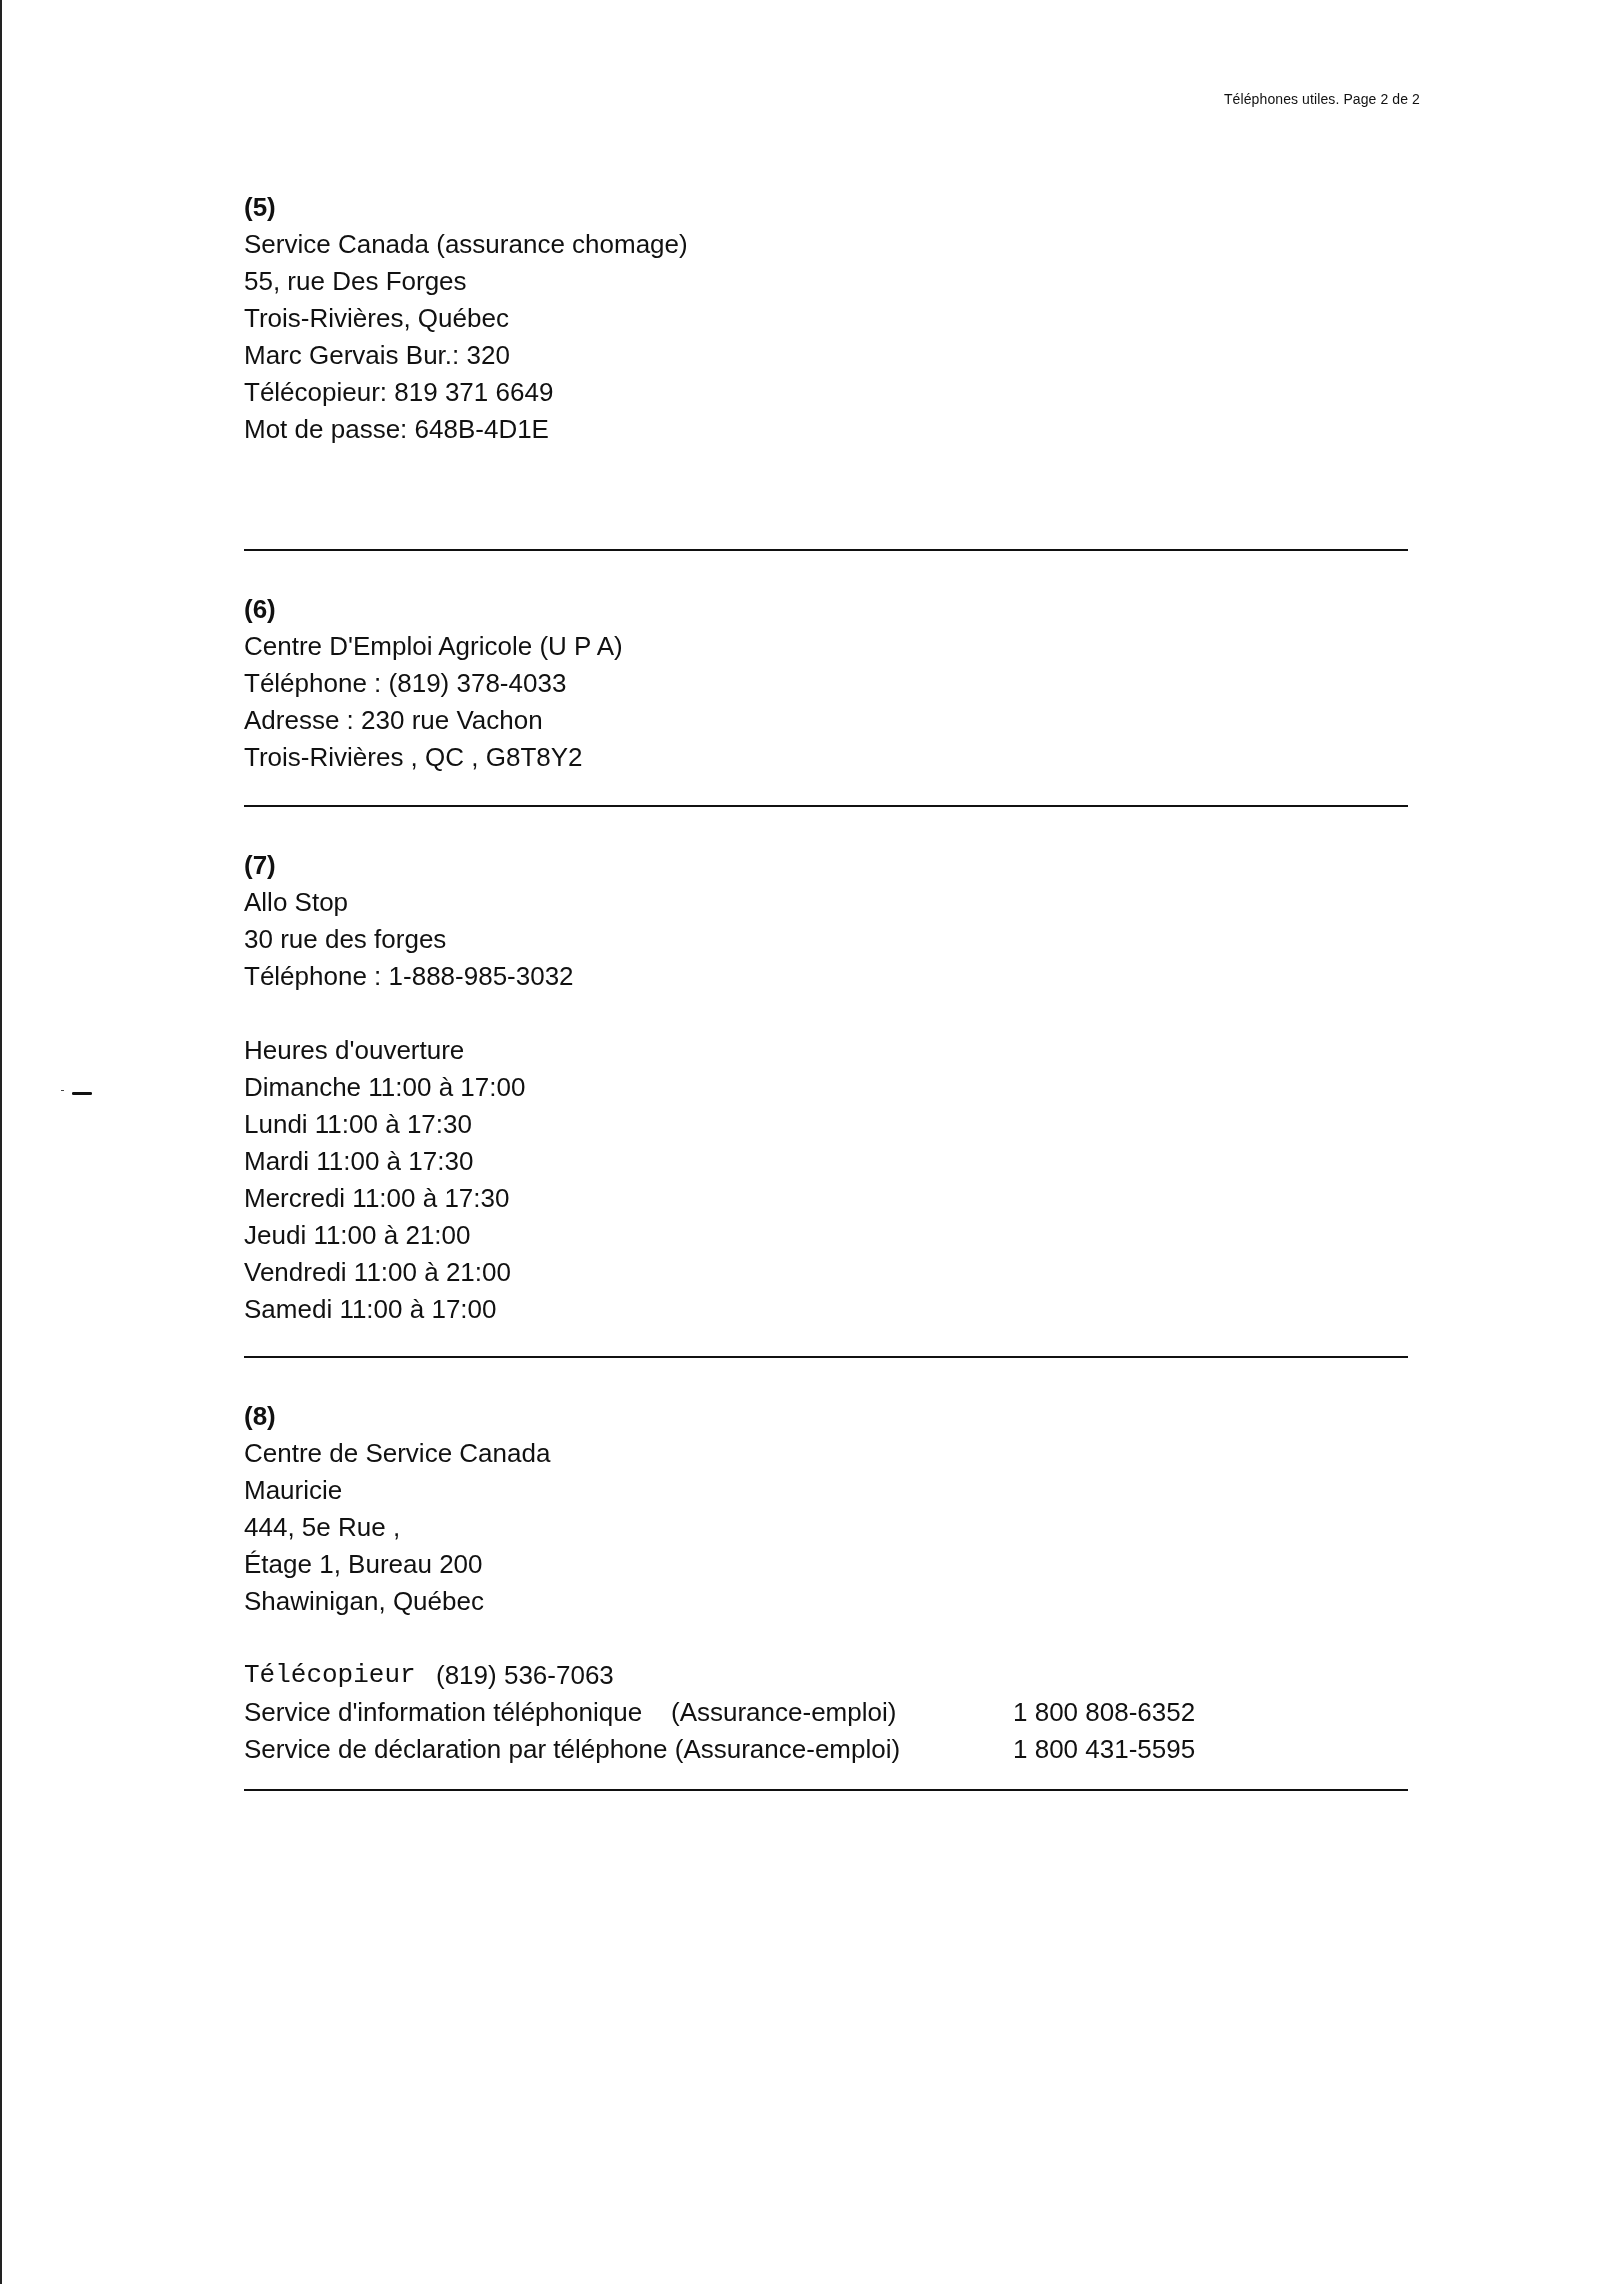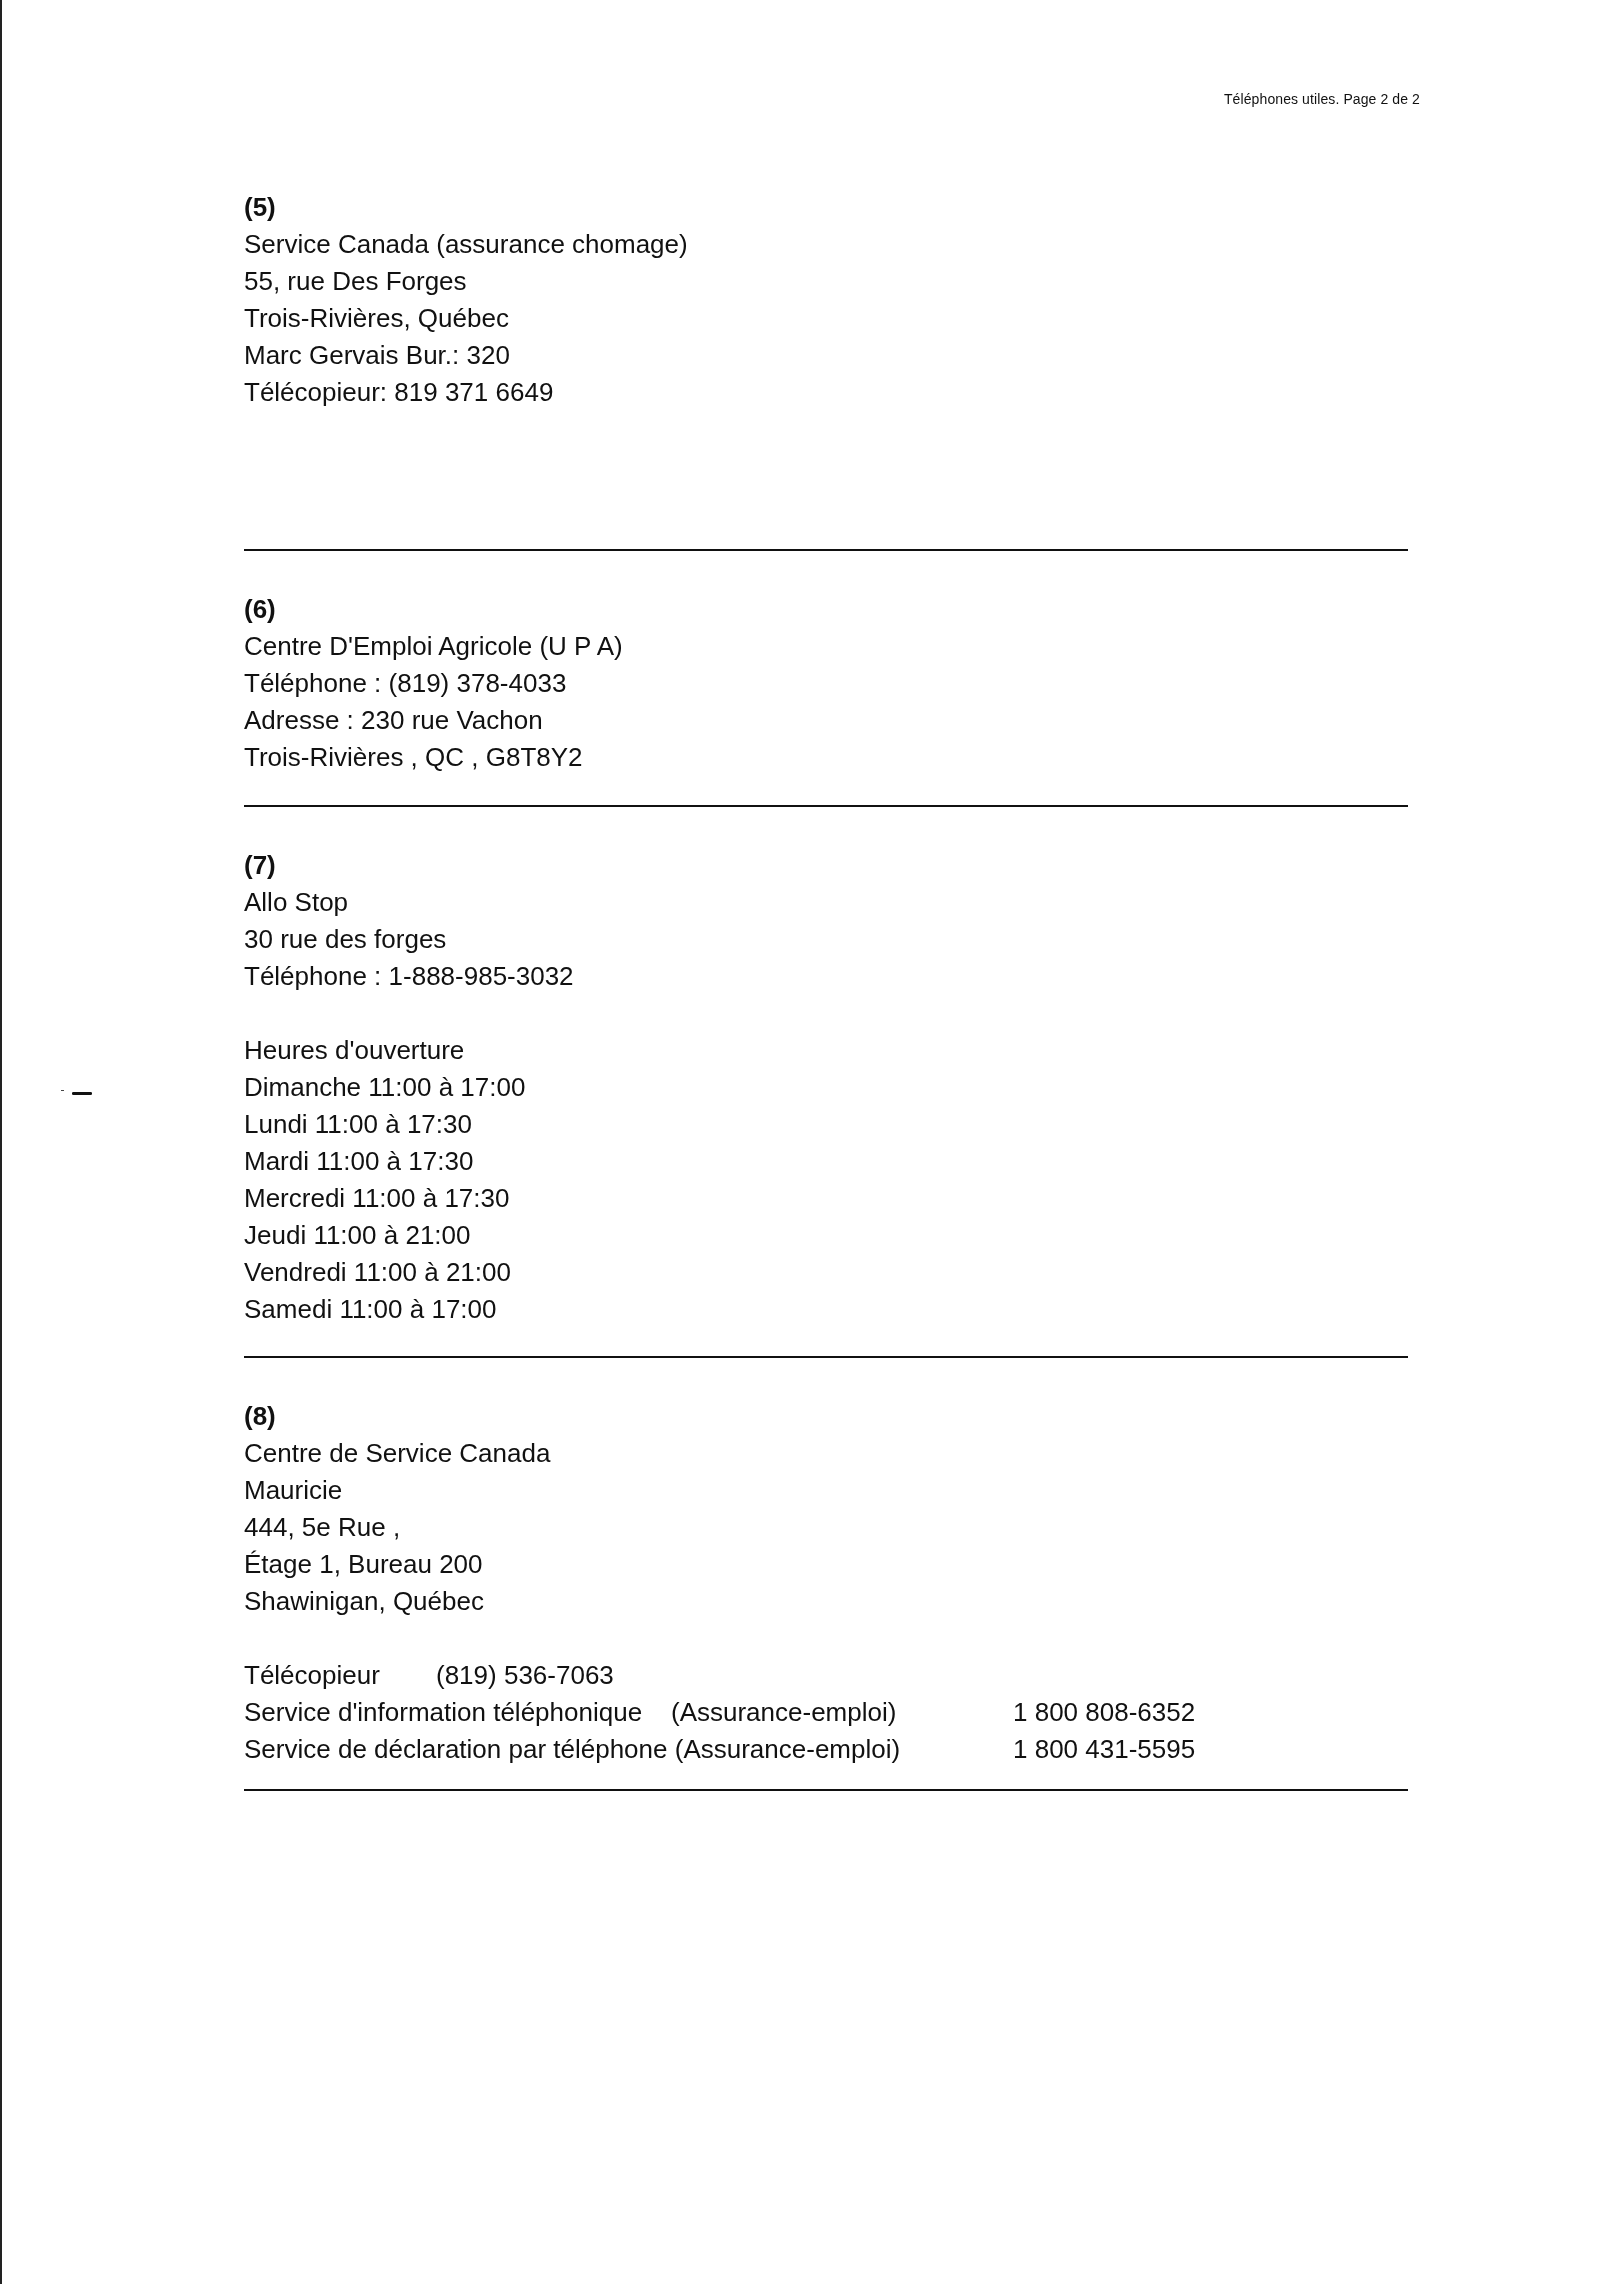--- a/index.html
+++ b/index.html
@@ -83,21 +83,21 @@
     #sec7 { position: absolute; top: 658px; left: 0; }
     #rule3 { position: absolute; top: 1167px; left: 0; width: 1164px; }
     #sec8 { position: absolute; top: 1209px; left: 0; }
     #rule4 { position: absolute; top: 1600px; left: 0; width: 1164px; }
 
     .contact-row {
       display: flex;
       height: 37px;
       white-space: pre;
     }
-    .fax-label { width: 192px; }
+    .fax-label { width: 192px; font-family: Liberation Mono, monospace; }
     .svc-label { width: 769px; }
     .svc-number { }
     .svc-label-2 { width: 769px; }
   </style>
 </head>
 <body>
 
 <div class="page-edge-left"></div>
 <div class="scan-dot"></div>
 <div class="scan-mark"></div>
@@ -106,20 +106,21 @@
 
 <div class="content">
 
   <div id="sec5" class="section">
     <div class="section-number line">(5)</div>
     <div class="line">Service Canada (assurance chomage)</div>
     <div class="line">55, rue Des Forges</div>
     <div class="line">Trois-Rivières, Québec</div>
     <div class="line">Marc Gervais Bur.: 320</div>
     <div class="line">Télécopieur: 819 371 6649</div>
+    <div class="line">Mot de passe: 648B-4D1E</div>
   </div>
   <div id="rule1" class="rule"></div>
 
   <div id="sec6" class="section">
     <div class="section-number line">(6)</div>
     <div class="line">Centre D'Emploi Agricole (U P A)</div>
     <div class="line">Téléphone : (819) 378-4033</div>
     <div class="line">Adresse : 230 rue Vachon</div>
     <div class="line">Trois-Rivières , QC , G8T8Y2</div>
   </div>

